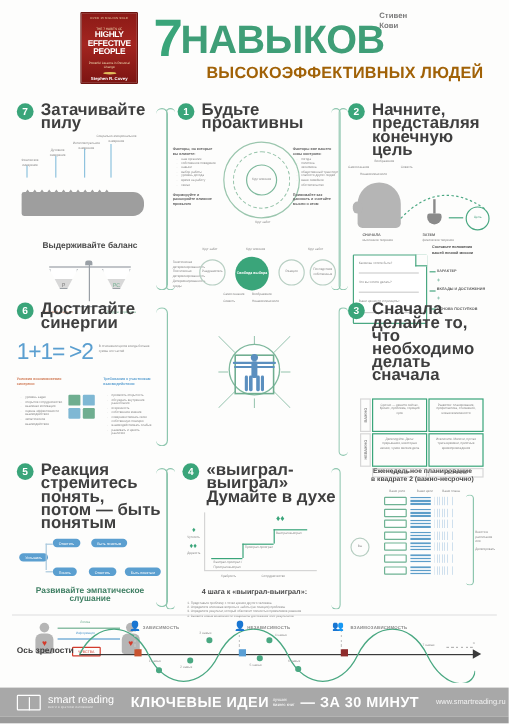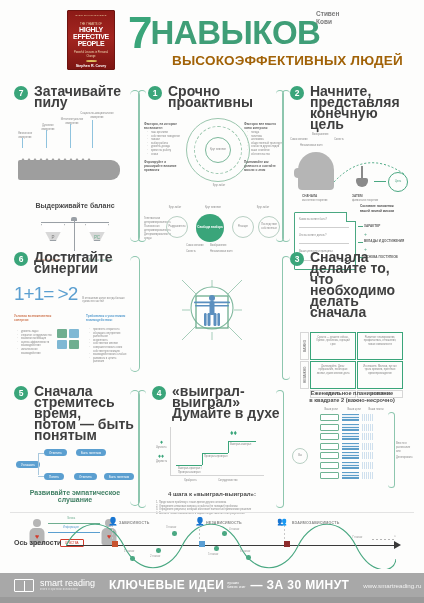--- a/index.html
+++ b/index.html
@@ -237,21 +237,21 @@
       <div class="pan fill" style="left:58px;color:#6fae8f;">РС</div>
       <div class="tiny" style="position:absolute;left:0;bottom:-6px;width:42px;text-align:center;color:#d07a55;">Желаемый результат</div>
       <div class="tiny" style="position:absolute;left:52px;bottom:-6px;width:44px;text-align:center;color:#6fae8f;">Ресурсы и средства</div>
     </div>
     <div class="brace" style="left:116px;top:4px;width:10px;height:152px;"></div>
   </div>
 
   <div class="panel" style="left:144px;top:86px;width:136px;height:160px;">
     <div class="hhead" style="justify-content:flex-start;padding-left:4px;">
       <div class="hnum">1</div>
-      <div class="htitle">Срочно проактивны</div>
+      <div class="htitle">Будьте проактивны</div>
     </div>
 
     <div style="position:relative;height:92px;margin-top:8px;">
 
       <div class="ring" style="left:42px;top:2px;width:64px;height:64px;border:1px solid #9bc6ae;"></div>
       <div class="ring" style="left:50px;top:10px;width:48px;height:48px;border:1px dashed #9bc6ae;"></div>
       <div class="ring" style="left:61px;top:21px;width:26px;height:26px;border:1px solid #7cb89b;
             display:flex;align-items:center;justify-content:center;">
         <span class="tiny" style="text-align:center;">Круг влияния</span>
       </div>
@@ -411,21 +411,21 @@
       </g>
     </svg>
   </div>
 
   <div class="panel" style="left:14px;top:252px;width:122px;height:122px;">
     <div class="hhead">
       <div class="hnum">6</div>
       <div class="htitle">Достигайте синергии</div>
     </div>
 
-    <div style="display:flex;align-items:flex-end;margin-top:10px;">
+    <div style="display:flex;align-items:flex-start;margin-top:10px;">
       <div style="font-size:19px;color:#5b9fd0;font-weight:300;line-height:20px;letter-spacing:-1px;">1+1= &gt;2</div>
       <div class="tiny" style="width:44px;margin-left:5px;margin-top:3px;">В отношении целое всегда больше суммы его частей</div>
     </div>
 
     <div style="display:flex;margin-top:10px;gap:4px;position:relative;">
       <div style="width:38px;">
         <div class="tinyb" style="color:#d07a55;">Условия возникновения синергии:</div>
         <ul class="bul tiny" style="margin-top:8px;">
           <li>уровень задач</li>
           <li>открытое сотрудничество</li>
@@ -482,21 +482,21 @@
       <div class="lab" style="left:10px;top:62px;width:46px;height:8px;border:1px solid #d7d7d7;">СРОЧНО</div>
       <div class="lab" style="left:57px;top:62px;width:46px;height:8px;border:1px solid #d7d7d7;">НЕСРОЧНО</div>
     </div>
     <div class="braceL" style="left:-8px;top:4px;width:8px;height:124px;"></div>
   </div>
 
   <div class="panel" style="left:14px;top:386px;width:122px;height:122px;">
     <div class="hhead">
       <div class="hnum">5</div>
       <div>
-        <div class="htitle">Сначала стремитесь время,</div>
+        <div class="htitle">Реакция стремитесь понять,</div>
         <div class="htitle">потом — быть понятым</div>
       </div>
     </div>
 
     <div style="position:relative;height:36px;margin-top:8px;">
       <div style="position:absolute;left:30px;top:0;padding:1.5px 5px;background:#5b9fd0;color:#fff;
                   font-size:3px;border-radius:4px;">Ответить</div>
       <div style="position:absolute;left:62px;top:0;padding:1.5px 5px;background:#5b9fd0;color:#fff;
                   font-size:3px;border-radius:4px;">Быть понятым</div>
       <div style="position:absolute;left:2px;top:12px;padding:1.5px 5px;background:#5b9fd0;color:#fff;

